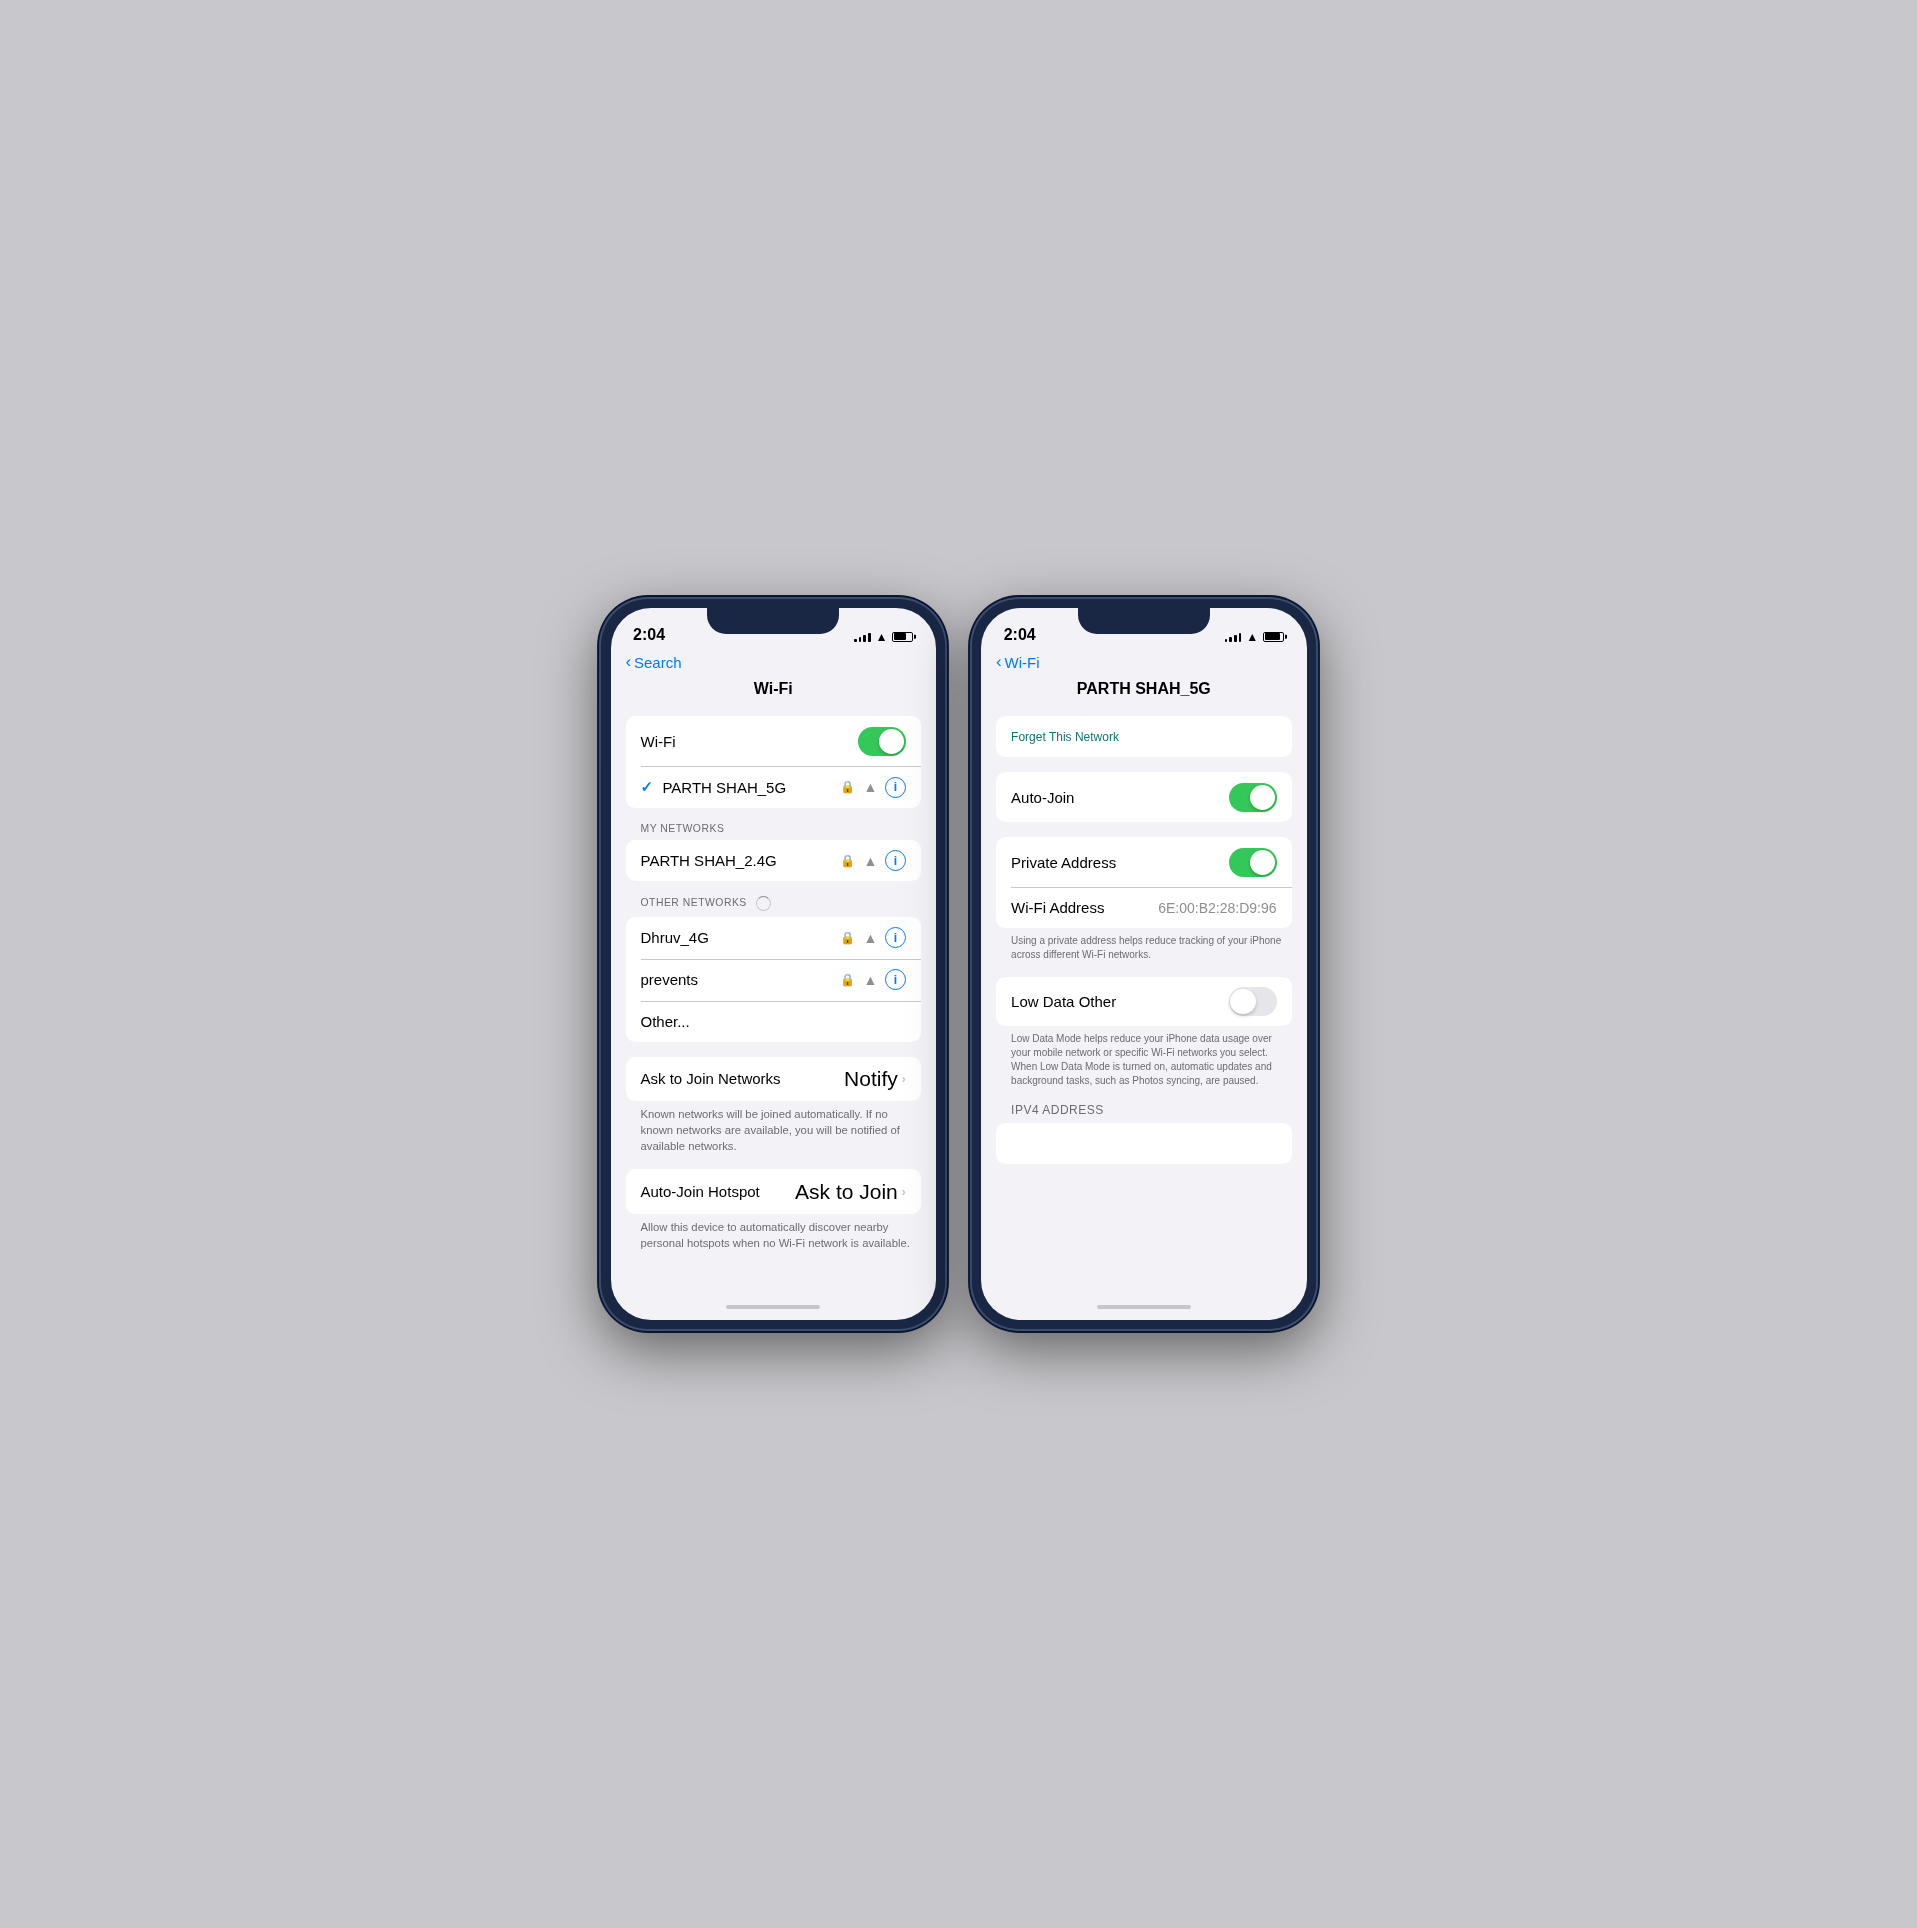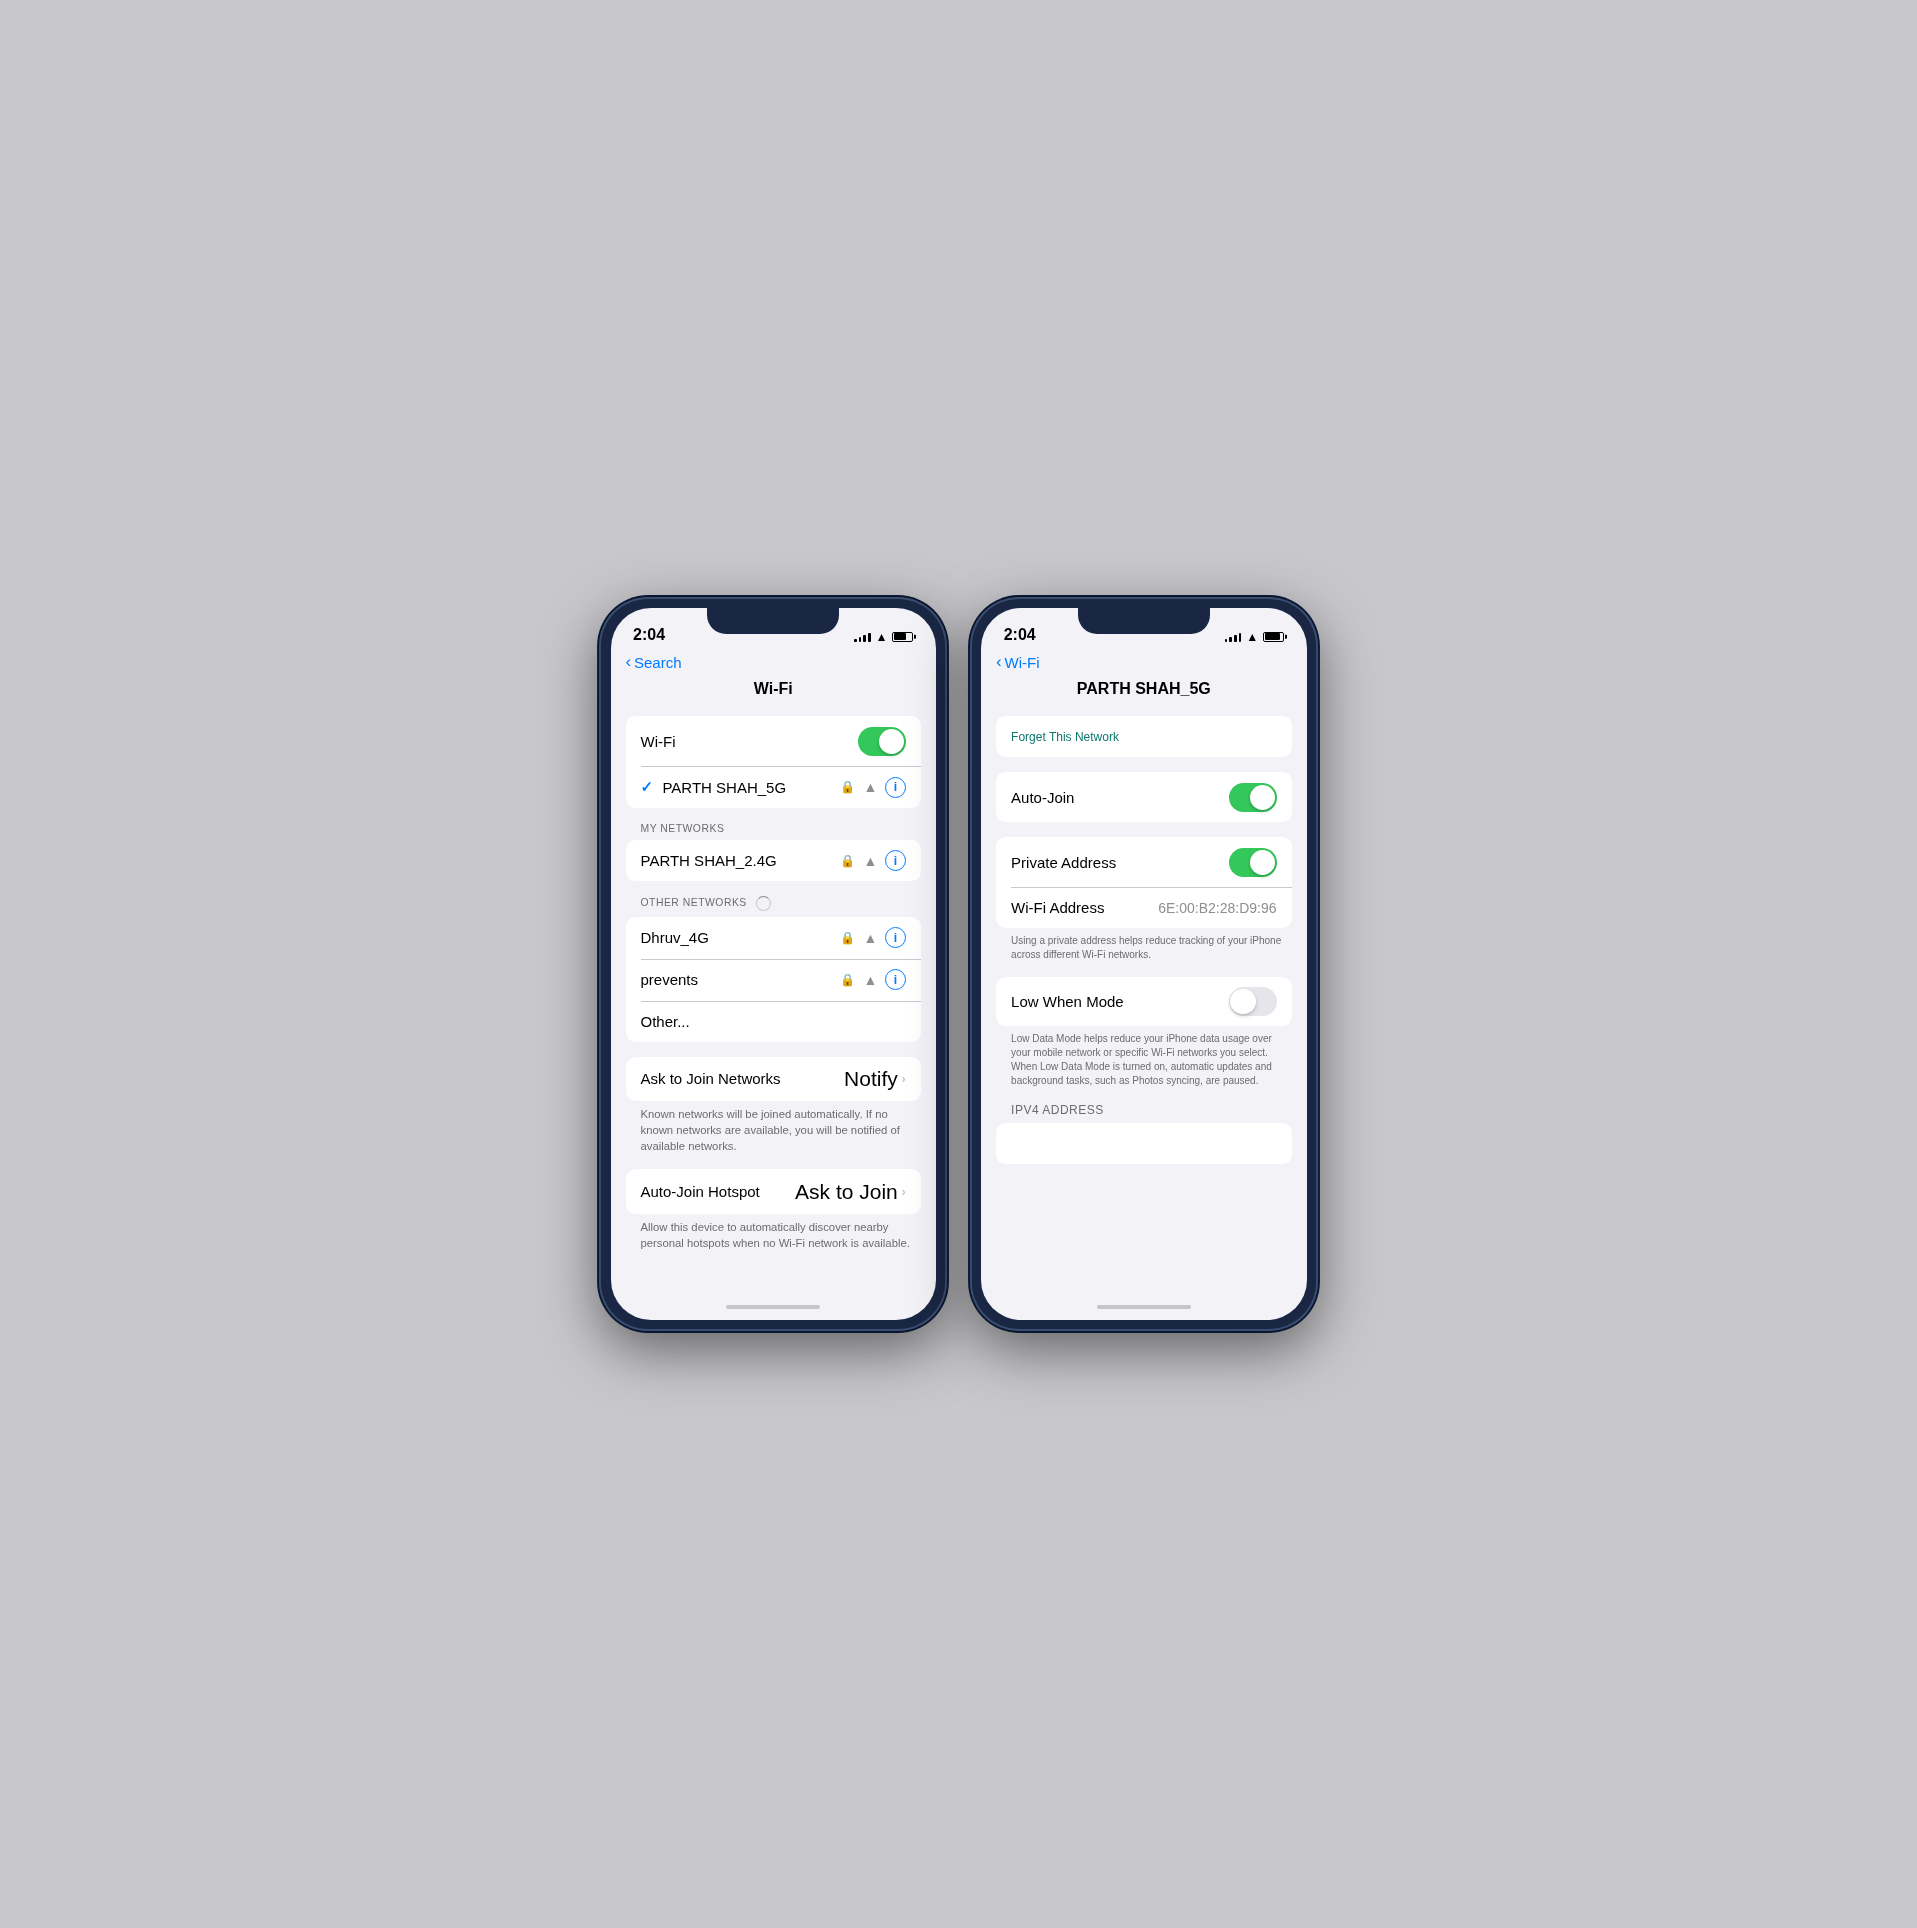--- a/index.html
+++ b/index.html
@@ -551,21 +551,21 @@
               <span class="row-label">Wi-Fi Address</span>
               <span class="address-value">6E:00:B2:28:D9:96</span>
             </div>
           </div>
           <div class="description-text">Using a private address helps reduce tracking of your iPhone across different Wi-Fi networks.</div>
         </div>
 
         <div class="section-group">
           <div class="card">
             <div class="card-row">
-              <span class="row-label">Low When Mode</span>
+              <span class="row-label">Low Data Other</span>
               <div class="toggle off">
                 <div class="toggle-knob"></div>
               </div>
             </div>
           </div>
           <div class="description-text">Low Data Mode helps reduce your iPhone data usage over your mobile network or specific Wi-Fi networks you select. When Low Data Mode is turned on, automatic updates and background tasks, such as Photos syncing, are paused.</div>
         </div>
 
 
         <div class="section-group">

